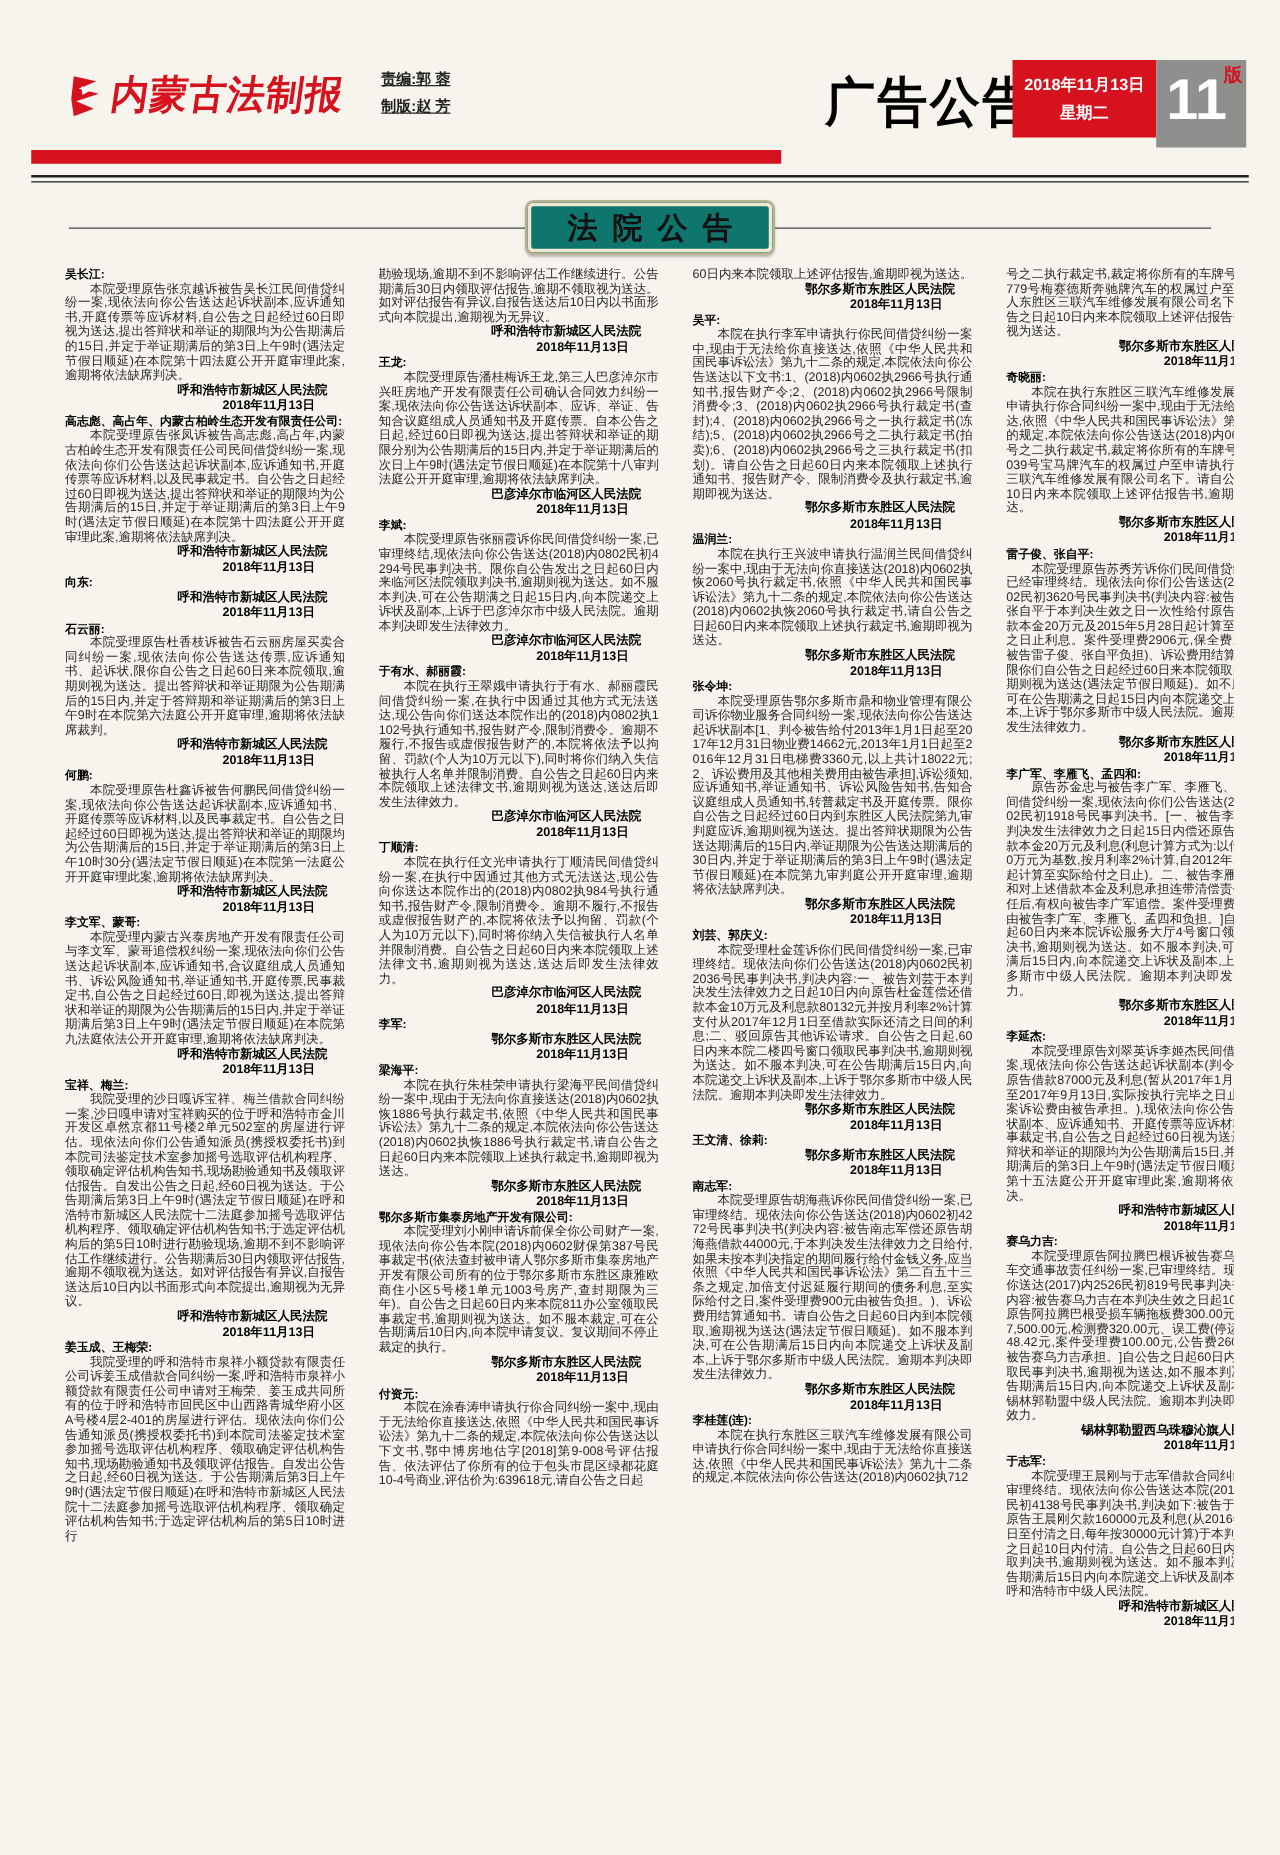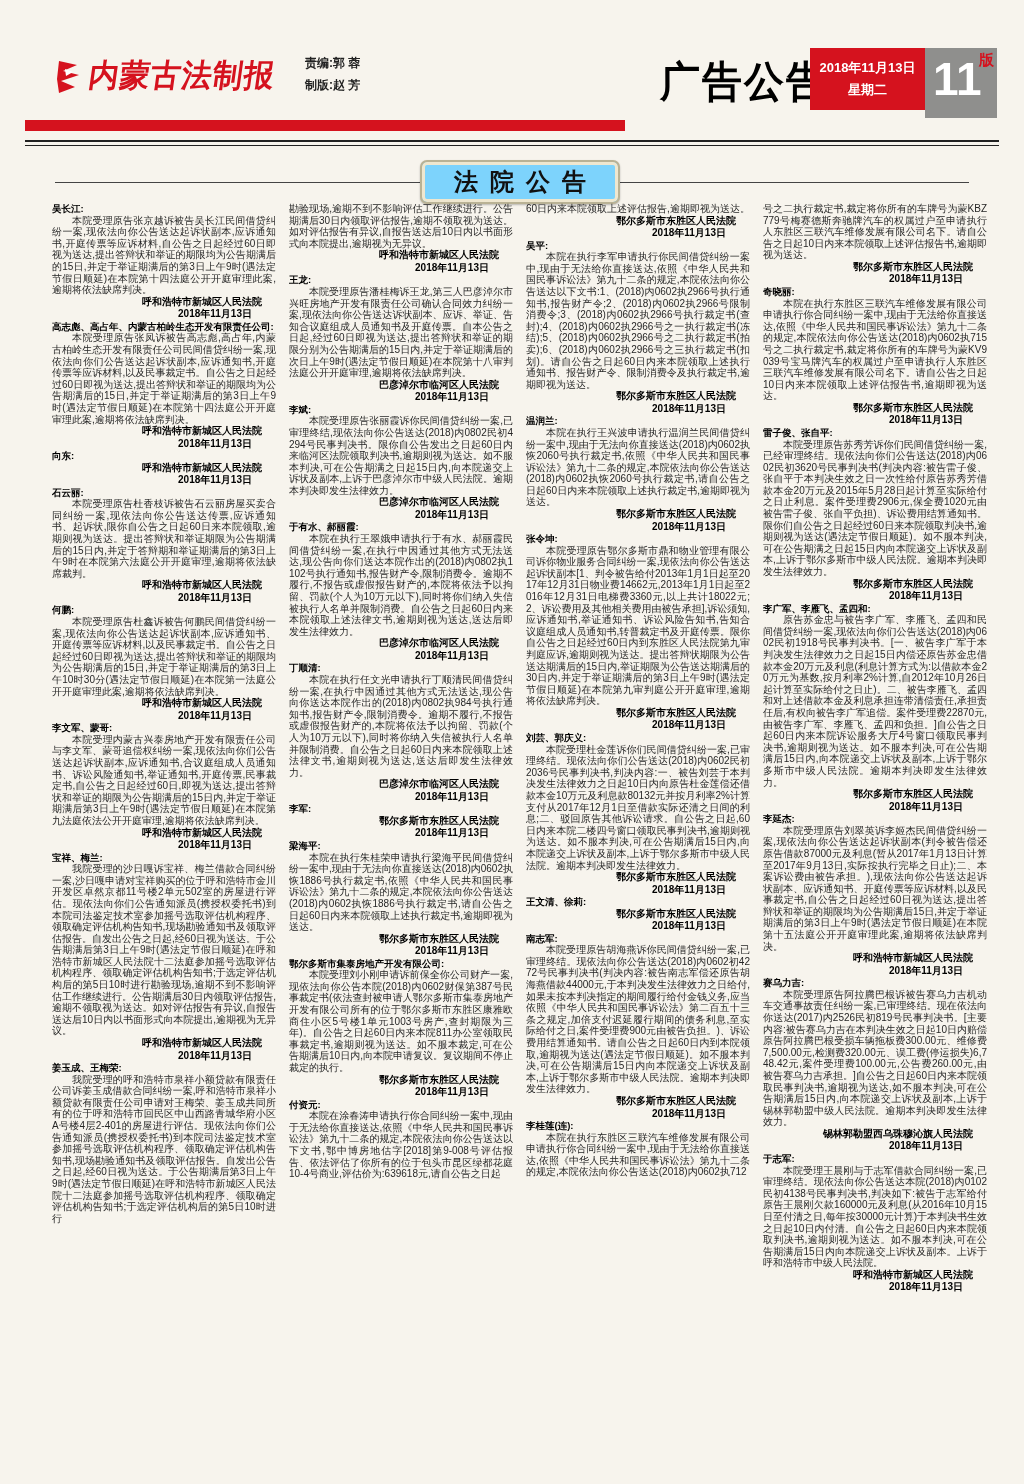--- a/index.html
+++ b/index.html
@@ -18,21 +18,21 @@
   .flame {
     width:30px; height:36px; margin-right:6px; position:relative;
   }
   .flame svg { display:block; }
   .masthead-text {
     font-family:"DejaVu Serif","Liberation Serif",serif;
     font-size:30px; font-weight:bold; color:#d5121e;
     transform:skewX(-8deg) scaleY(1.05);
     letter-spacing:1px;
   }
-  .editors { position:absolute; left:280px; top:4px; font-size:12px; font-weight:bold; color:#222; line-height:22px; }
+  .editors { position:absolute; left:280px; top:4px; font-size:12px; font-weight:bold; color:#222; line-height:22px;text-decoration:underline; }
   .section-title {
     position:absolute; left:635px; top:6px;
     font-size:40px; font-weight:bold; color:#000;
     font-family:"Liberation Sans",sans-serif;
     letter-spacing:2px;
     transform:scaleY(1.05);
   }
   .datebox {
     position:absolute; left:785px; top:0px; width:115px; height:62px;
     background:#d5121e; color:#fff; text-align:center;
@@ -56,37 +56,37 @@
   .redbar { position:absolute; left:25px; top:120px; width:600px; height:11px; background:#d5121e; }
   .dline { position:absolute; left:25px; top:140px; width:974px; border-top:2px solid #222; }
   .dline2 { position:absolute; left:25px; top:145px; width:974px; border-top:1px solid #222; }
 
   
   .banner-wrap { position:absolute; left:55px; top:160px; width:914px; height:46px; }
   .banner-line { position:absolute; top:22px; left:0; width:100%; border-top:1px solid #444; }
   .banner-box {
     position:absolute; left:365px; top:0;
     width:200px; height:44px;
-    background:#7dd3fc;
+    background:#0f766e;
     border:2px solid #b9b295;
     box-shadow:inset 0 0 0 3px #efe7cf, 0 1px 2px rgba(0,0,0,.25);
     border-radius:7px;
     display:flex; align-items:center; justify-content:center;
   }
   .banner-box span {
     font-family:"DejaVu Serif","Liberation Serif",serif;
     font-size:24px; font-weight:bold; color:#111;
     letter-spacing:12px; text-indent:12px;
   }
 
   
   .columns {
-    position:absolute; left:52px; top:203px;
+    position:absolute; left:52px; top:214px;
     width:935px; height:1252px;
-    display:flex; gap:13px;
+    display:flex; gap:27px;
     overflow:hidden;
   }
   .col { width:224px; flex:0 0 224px; overflow:hidden; }
   .notice { margin:0; }
   .to {
     font-size:9.5px; line-height:11.6px; font-weight:bold; color:#000;
     text-align:left; word-break:break-all;
   }
   .nbody {
     font-size:10px; line-height:11.6px; color:#262626;

